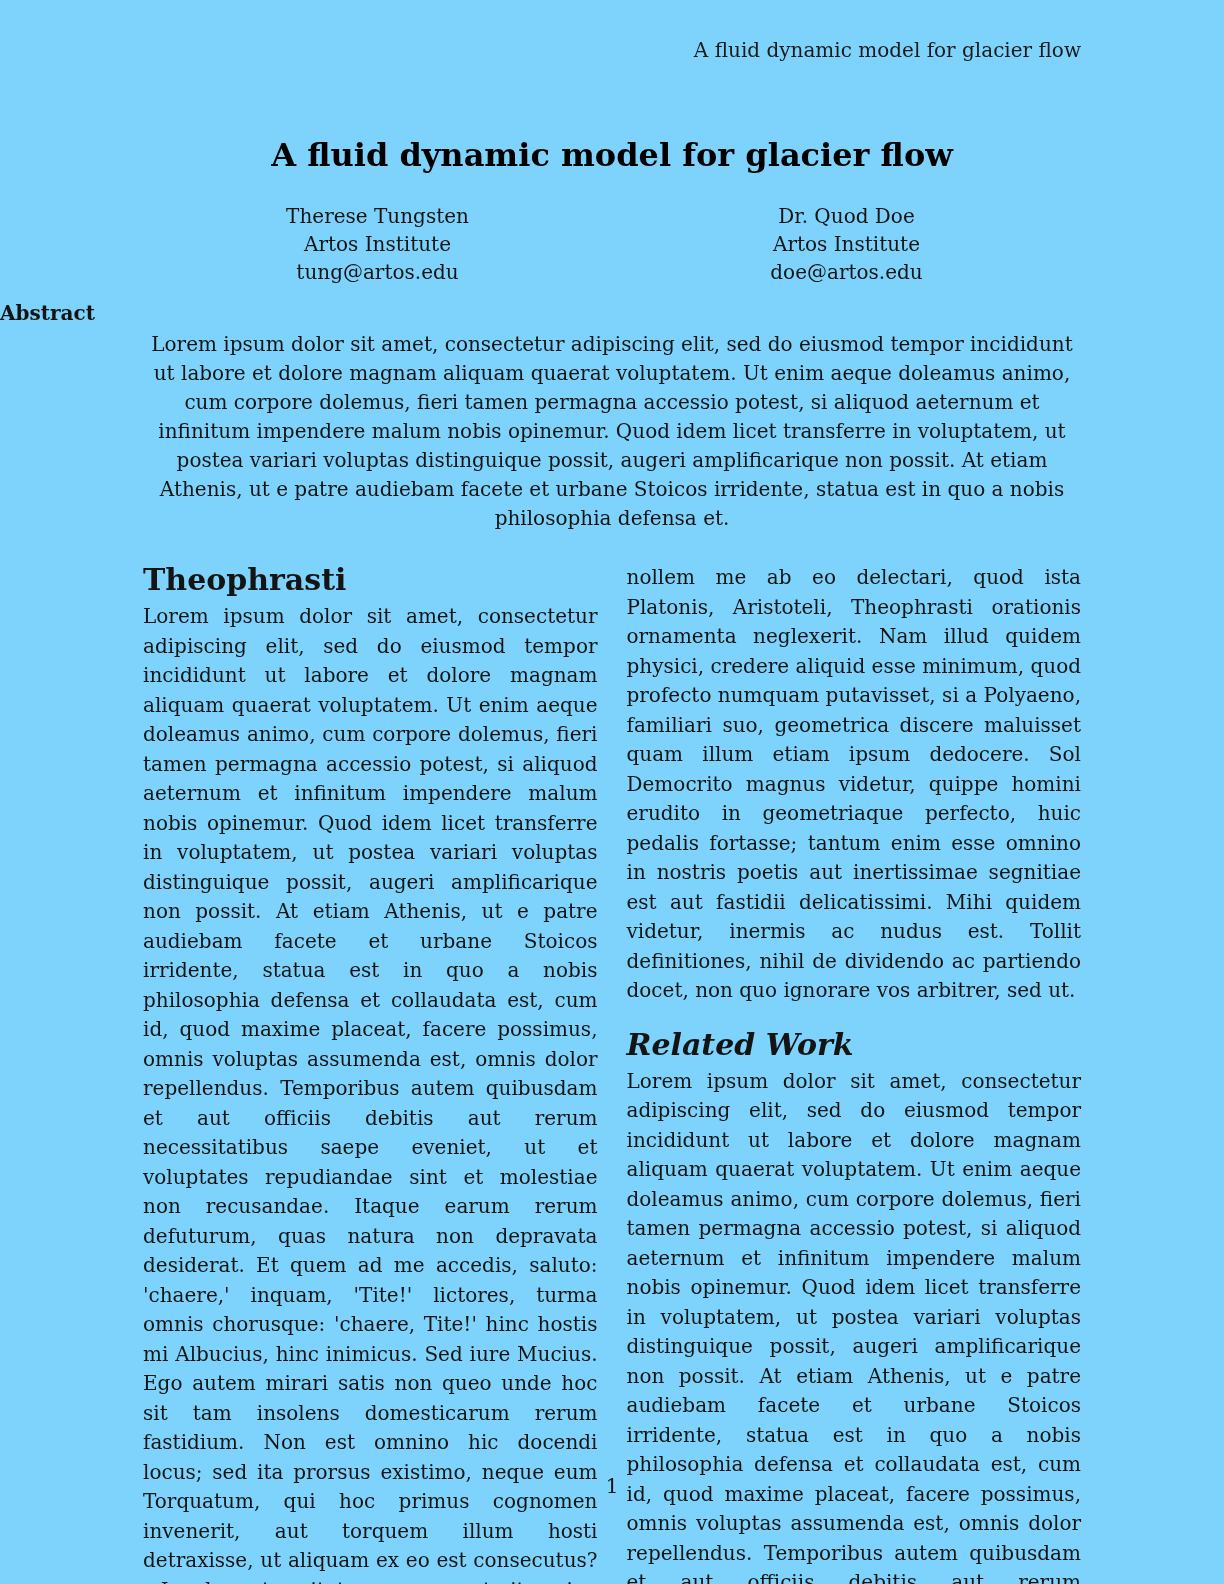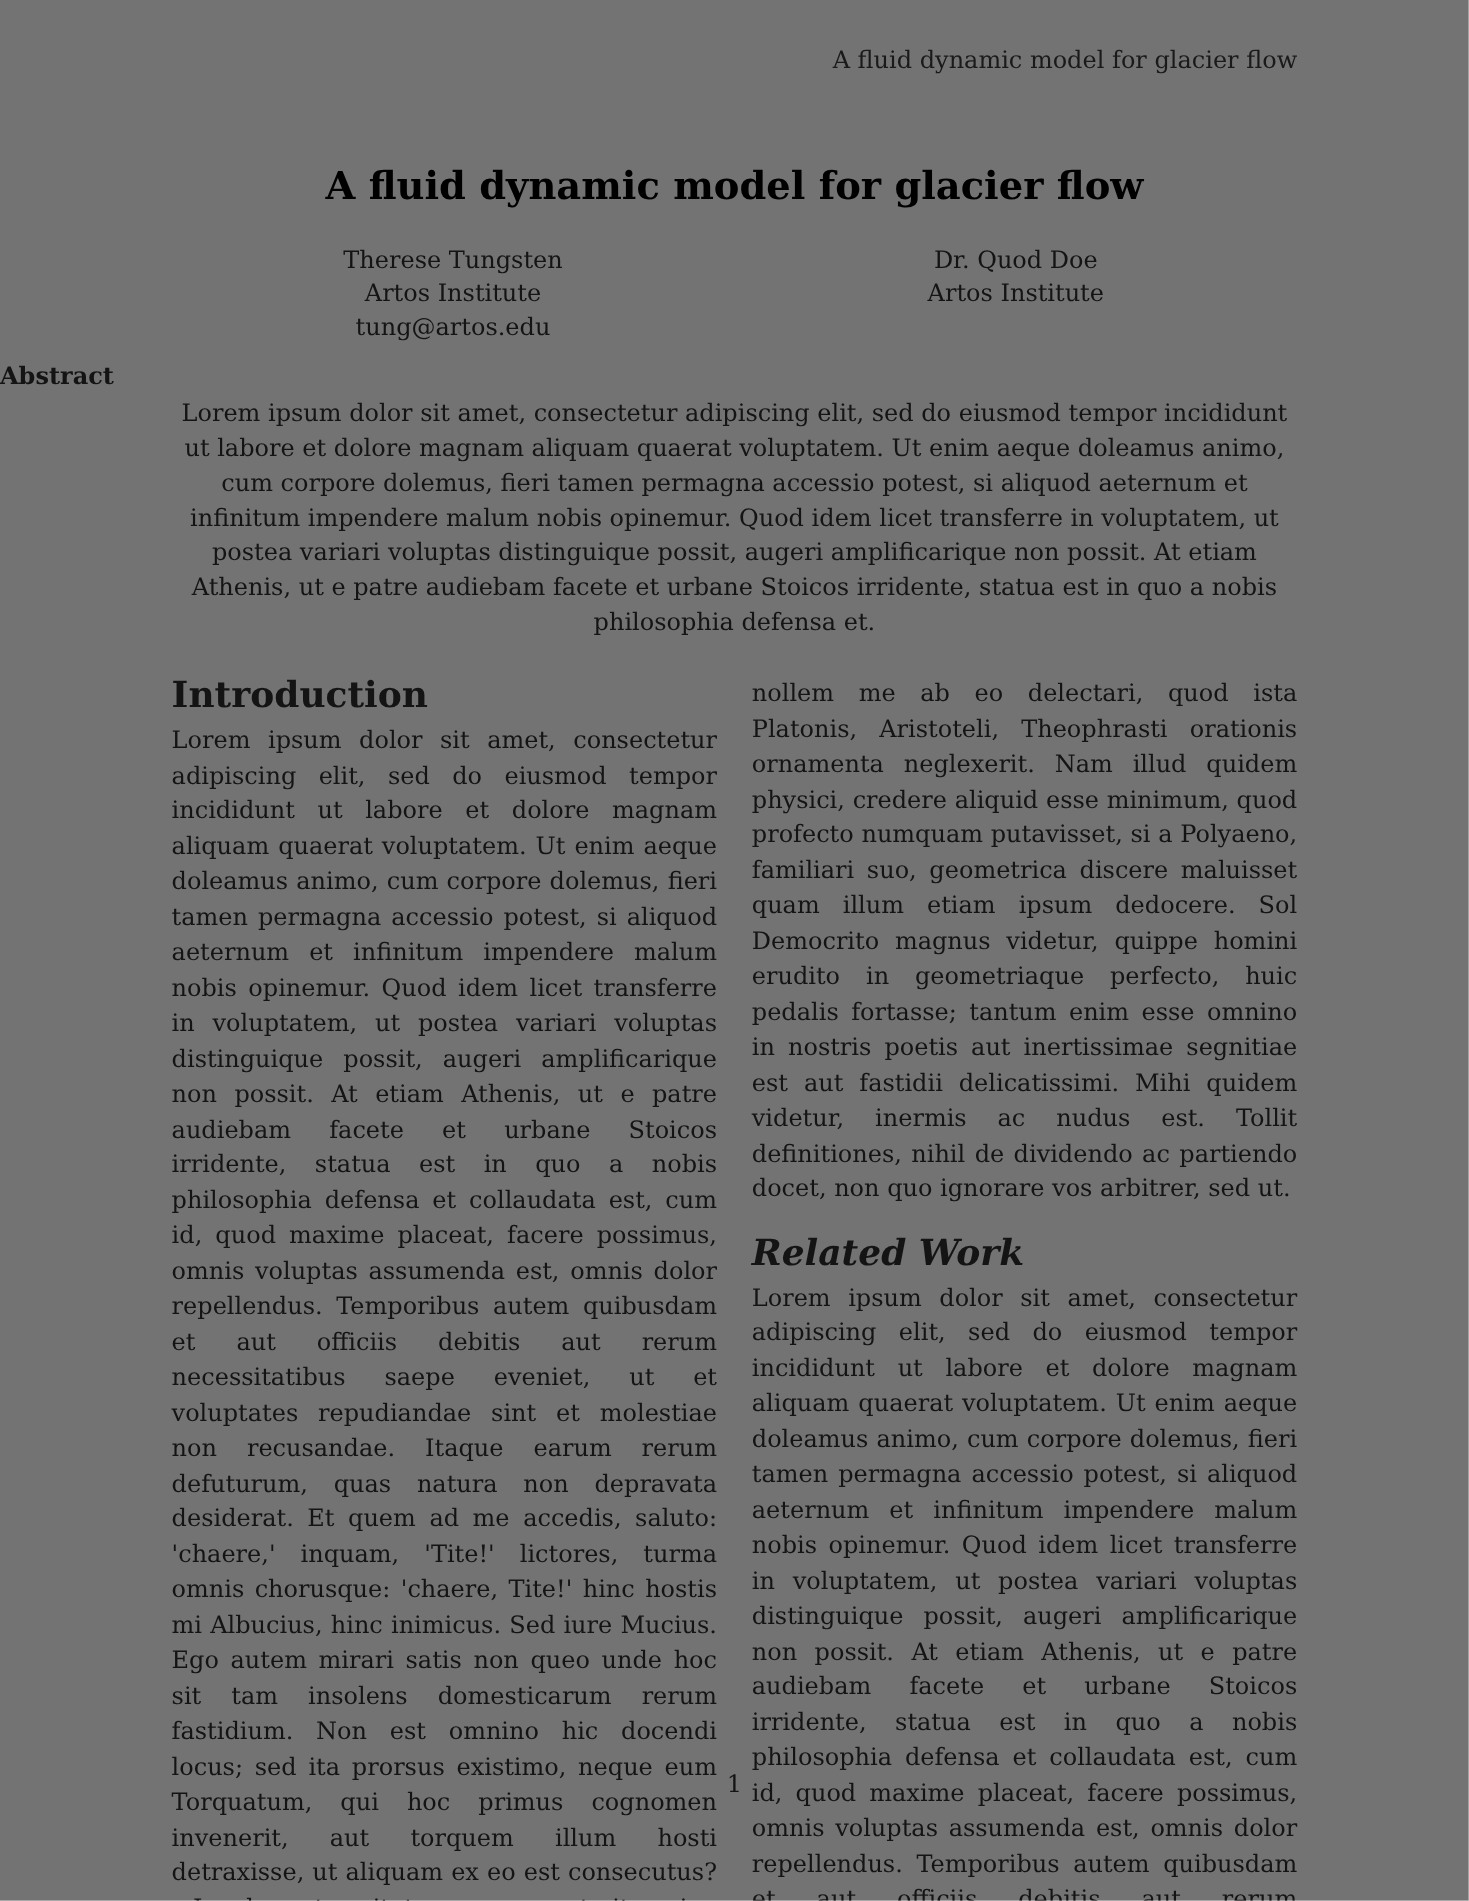--- a/index.html
+++ b/index.html
@@ -2,21 +2,21 @@
 <html lang="en"><head>
 <meta charset="utf-8">
 <style>
   * { margin: 0; padding: 0; box-sizing: border-box; }
   html, body { background: #ffffff; }
   .page {
     position: relative;
     width: 1224px;
     height: 1584px;
     margin: 0 auto;
-    background: #737373;
+    background: #7dd3fc;
     color: #141414;
     font-family: "DejaVu Serif", "Liberation Serif", serif;
     overflow: hidden;
   }
   .running-header {
     padding-top: 38px;
     padding-right: 143px;
     text-align: right;
     font-size: 20px;
     line-height: 24px;
@@ -99,31 +99,32 @@
 
   <div class="authors-row">
     <div class="author-block">
       <div>Therese Tungsten</div>
       <div>Artos Institute</div>
       <div>tung@artos.edu</div>
     </div>
     <div class="author-block">
       <div>Dr. Quod Doe</div>
       <div>Artos Institute</div>
+      <div>doe@artos.edu</div>
     </div>
   </div>
 
   <div class="abstract-heading">Abstract</div>
 
   <p class="abstract-text">Lorem ipsum dolor sit amet, consectetur adipiscing elit, sed do eiusmod tempor incididunt ut labore et dolore magnam aliquam quaerat voluptatem. Ut enim aeque doleamus animo, cum corpore dolemus, fieri tamen permagna accessio potest, si aliquod aeternum et infinitum impendere malum nobis opinemur. Quod idem licet transferre in voluptatem, ut postea variari voluptas distinguique possit, augeri amplificarique non possit. At etiam Athenis, ut e patre audiebam facete et urbane Stoicos irridente, statua est in quo a nobis philosophia defensa et.</p>
 
   <div class="columns">
 
     <div class="column">
-      <h2 class="section-heading">Introduction</h2>
+      <h2 class="section-heading">Theophrasti</h2>
       <p>Lorem ipsum dolor sit amet, consectetur adipiscing elit, sed do eiusmod tempor incididunt ut labore et dolore magnam aliquam quaerat voluptatem. Ut enim aeque doleamus animo, cum corpore dolemus, fieri tamen permagna accessio potest, si aliquod aeternum et infinitum impendere malum nobis opinemur. Quod idem licet transferre in voluptatem, ut postea variari voluptas distinguique possit, augeri amplificarique non possit. At etiam Athenis, ut e patre audiebam facete et urbane Stoicos irridente, statua est in quo a nobis philosophia defensa et collaudata est, cum id, quod maxime placeat, facere possimus, omnis voluptas assumenda est, omnis dolor repellendus. Temporibus autem quibusdam et aut officiis debitis aut rerum necessitatibus saepe eveniet, ut et voluptates repudiandae sint et molestiae non recusandae. Itaque earum rerum defuturum, quas natura non depravata desiderat. Et quem ad me accedis, saluto: 'chaere,' inquam, 'Tite!' lictores, turma omnis chorusque: 'chaere, Tite!' hinc hostis mi Albucius, hinc inimicus. Sed iure Mucius. Ego autem mirari satis non queo unde hoc sit tam insolens domesticarum rerum fastidium. Non est omnino hic docendi locus; sed ita prorsus existimo, neque eum Torquatum, qui hoc primus cognomen invenerit, aut torquem illum hosti detraxisse, ut aliquam ex eo est consecutus? – Laudem et caritatem, quae sunt vitae sine metu degendae praesidia firmissima. – Filium morte multavit. – Si sine causa,</p>
     </div>
 
     <div class="column">
       <p>nollem me ab eo delectari, quod ista Platonis, Aristoteli, Theophrasti orationis ornamenta neglexerit. Nam illud quidem physici, credere aliquid esse minimum, quod profecto numquam putavisset, si a Polyaeno, familiari suo, geometrica discere maluisset quam illum etiam ipsum dedocere. Sol Democrito magnus videtur, quippe homini erudito in geometriaque perfecto, huic pedalis fortasse; tantum enim esse omnino in nostris poetis aut inertissimae segnitiae est aut fastidii delicatissimi. Mihi quidem videtur, inermis ac nudus est. Tollit definitiones, nihil de dividendo ac partiendo docet, non quo ignorare vos arbitrer, sed ut.</p>
       <h2 class="section-heading spaced">Related Work</h2>
       <p>Lorem ipsum dolor sit amet, consectetur adipiscing elit, sed do eiusmod tempor incididunt ut labore et dolore magnam aliquam quaerat voluptatem. Ut enim aeque doleamus animo, cum corpore dolemus, fieri tamen permagna accessio potest, si aliquod aeternum et infinitum impendere malum nobis opinemur. Quod idem licet transferre in voluptatem, ut postea variari voluptas distinguique possit, augeri amplificarique non possit. At etiam Athenis, ut e patre audiebam facete et urbane Stoicos irridente, statua est in quo a nobis philosophia defensa et collaudata est, cum id, quod maxime placeat, facere possimus, omnis voluptas assumenda est, omnis dolor repellendus. Temporibus autem quibusdam et aut officiis debitis aut rerum necessitatibus saepe eveniet, ut</p>
     </div>
 
   </div>

